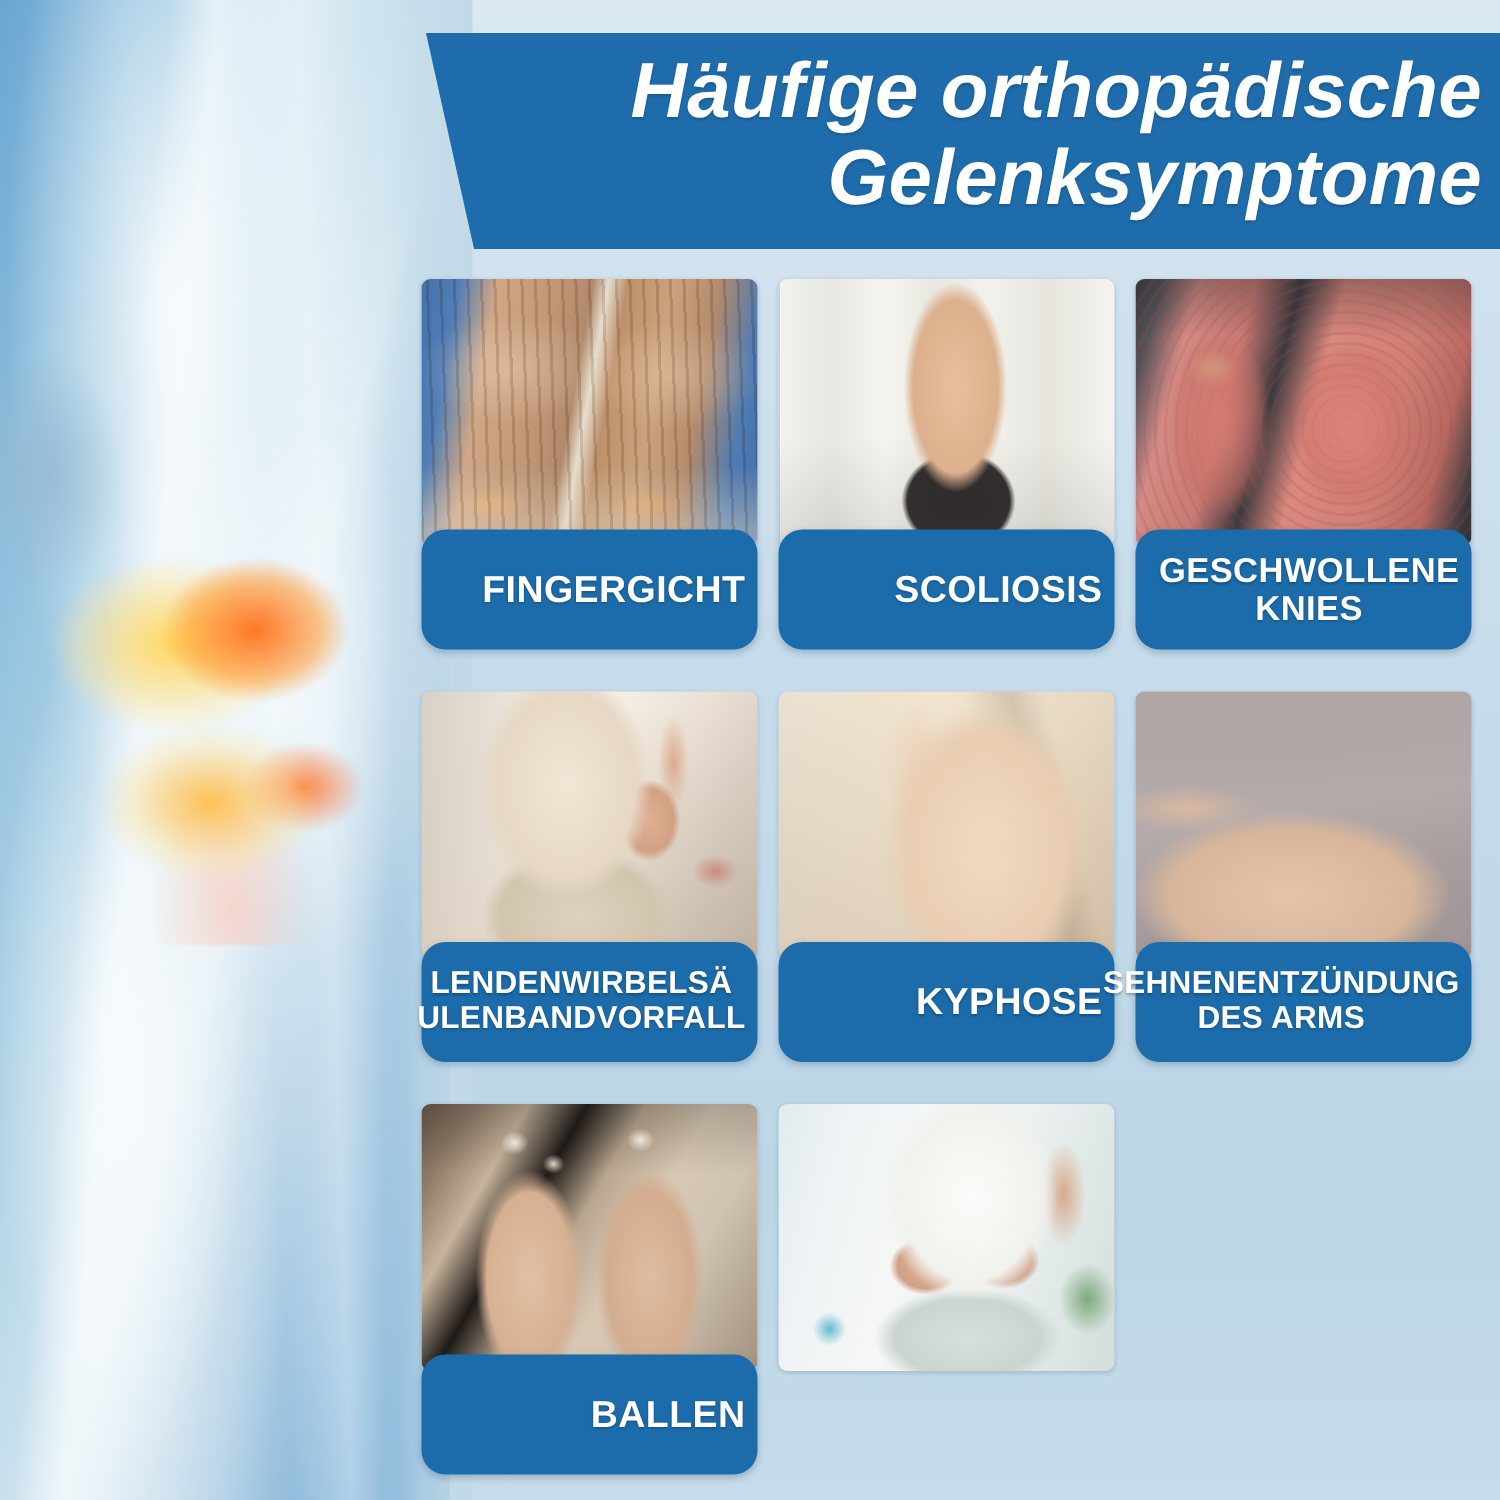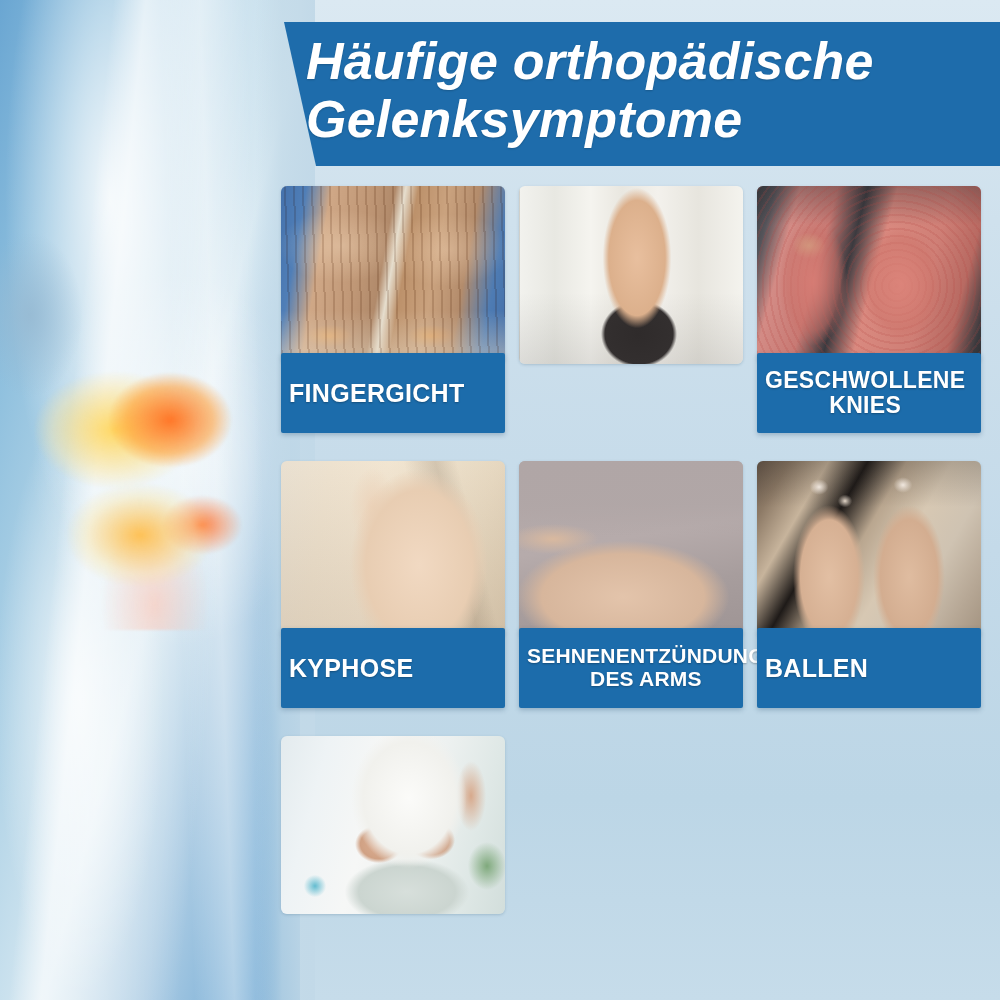--- a/index.html
+++ b/index.html
@@ -56,43 +56,43 @@
   
   .banner{
     position:absolute;left:276px;top:22px;width:724px;height:144px;
     background:#1e6cab;
     clip-path:polygon(8px 0, 100% 0, 100% 100%, 40px 100%);
     box-shadow:0 2px 6px rgba(20,60,95,.25);
   }
   .banner-title{
     position:absolute;left:30px;top:10px;width:682px;
     color:#ffffff;font-weight:bold;font-style:italic;
-    font-size:52px;line-height:1.12;letter-spacing:.2px;
+    font-size:52px;line-height:1.12;text-align:right;letter-spacing:.2px;
     text-shadow:0 1px 2px rgba(0,0,0,.18);
   }
   .banner-title .l2{display:block;font-style:italic;}
 
   
   .grid{
     position:absolute;left:281px;top:186px;width:700px;height:800px;
     display:grid;
     grid-template-columns:repeat(3,224px);
     grid-template-rows:repeat(3,247px);
     column-gap:14px;row-gap:28px;
   }
   .card{position:relative;width:224px;height:247px;}
   .card-photo{
     position:absolute;left:0;top:0;width:224px;height:178px;
     border-radius:6px;overflow:hidden;
     box-shadow:0 1px 3px rgba(40,80,110,.22);
   }
   .card-label{
     position:absolute;left:0;bottom:0;width:224px;height:80px;
-    background:#1c6cab;border-radius:2px;
-    display:flex;align-items:center;justify-content:flex-start;
+    background:#1c6cab;border-radius:16px;
+    display:flex;align-items:center;justify-content:flex-end;
     box-shadow:0 2px 5px rgba(30,70,105,.28);
     margin-top:12px;
   }
   .card-label span{
     color:#fff;font-weight:bold;font-size:25px;line-height:1.08;
     text-align:center;padding:0 8px;letter-spacing:.3px;
     text-shadow:0 1px 2px rgba(0,0,0,.28);
     white-space:pre-line;
   }
   .card-label.two-line span{font-size:23px;}
@@ -273,32 +273,44 @@
       <div class="card-label">
         <span>FINGERGICHT</span>
       </div>
     </div>
 
 
     <div class="card">
       <div class="card-photo">
           <div class="ph ph-back"></div>
         </div>
+      <div class="card-label">
+        <span>SCOLIOSIS</span>
+      </div>
     </div>
 
     <div class="card">
       <div class="card-photo">
           <div class="ph ph-knees"></div>
         </div>
       <div class="card-label two-line">
         <span>GESCHWOLLENE
 KNIES</span>
       </div>
     </div>
 
+    <div class="card">
+      <div class="card-photo">
+          <div class="ph ph-lowback"></div>
+        </div>
+      <div class="card-label small">
+        <span>LENDENWIRBELSÄ
+ULENBANDVORFALL</span>
+      </div>
+    </div>
 
     <div class="card">
       <div class="card-photo">
           <div class="ph ph-kyphose"></div>
         </div>
       <div class="card-label">
         <span>KYPHOSE</span>
       </div>
     </div>
 

